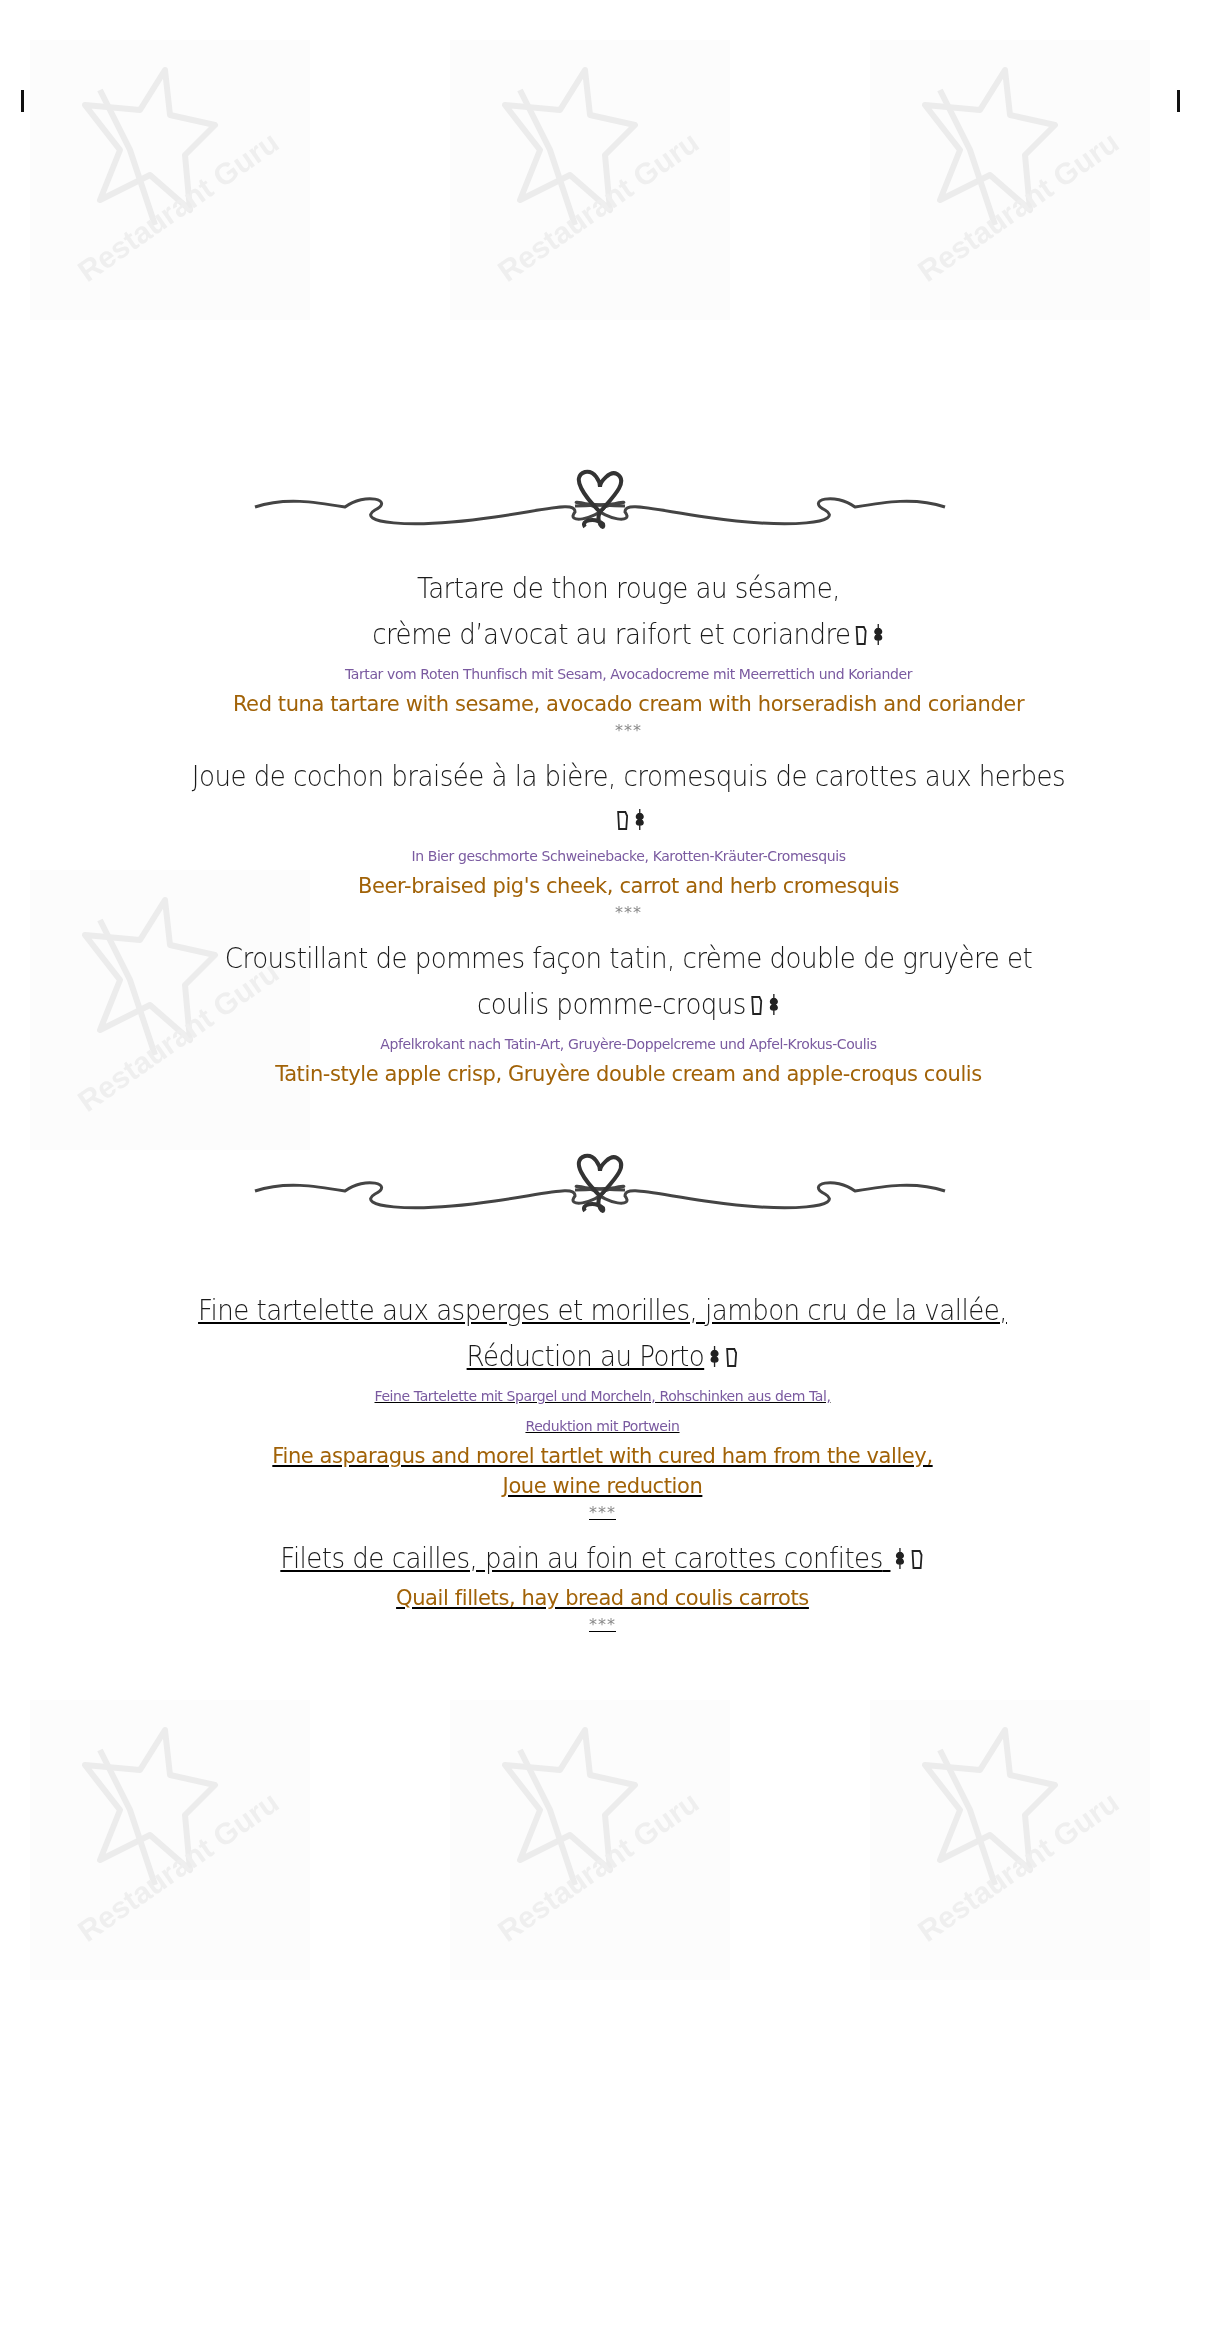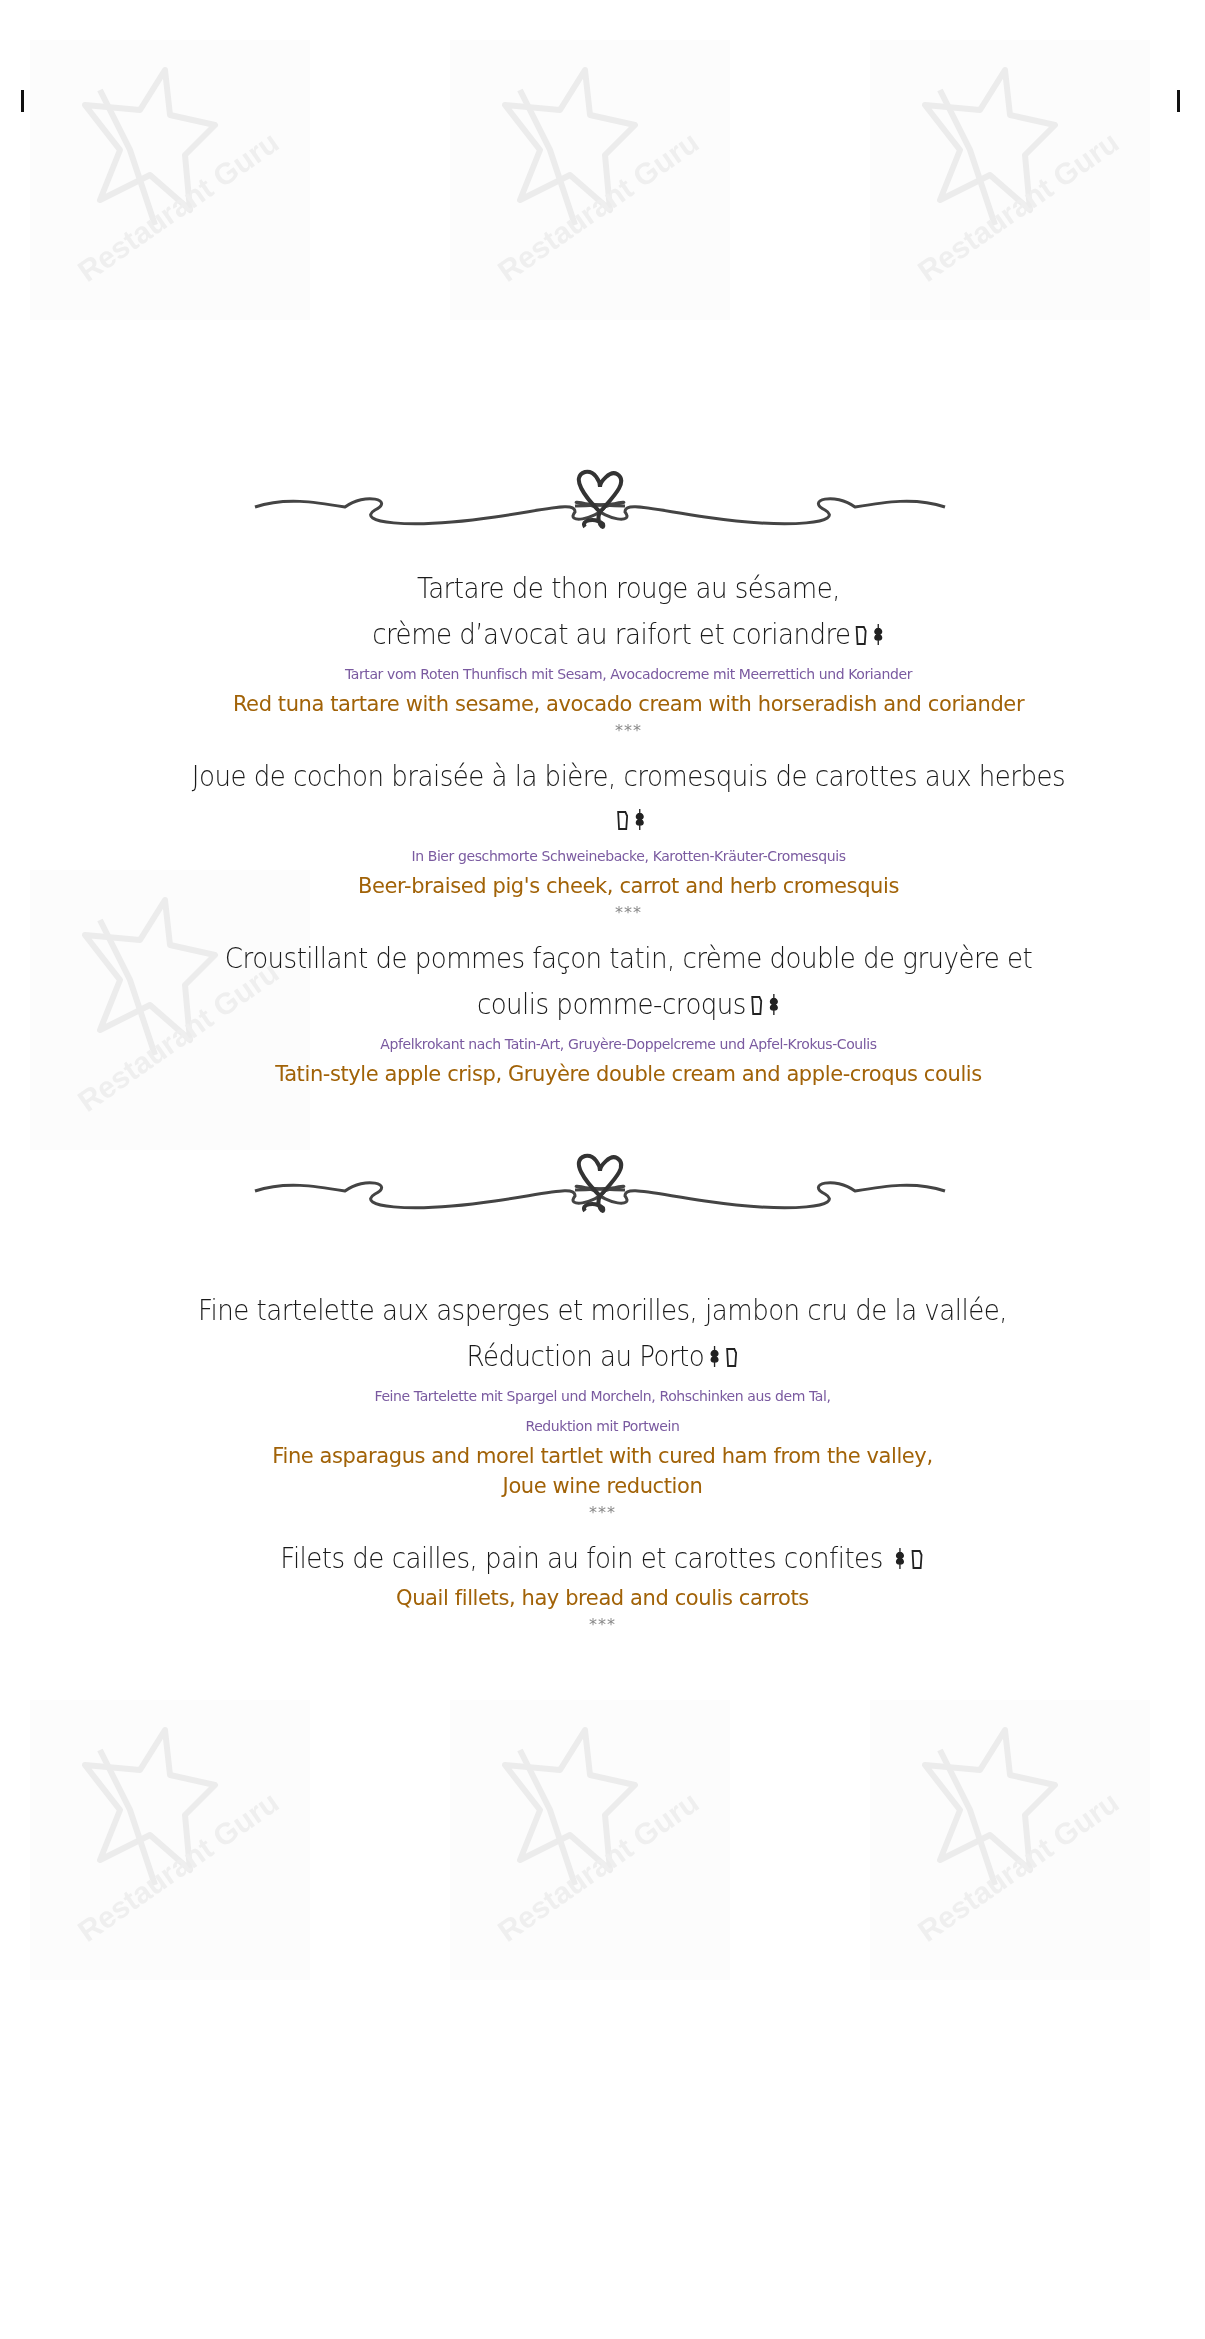--- a/index.html
+++ b/index.html
@@ -142,21 +142,21 @@
     <div class="en">Tatin-style apple crisp, Gruyère double cream and apple-croqus coulis</div>
   </div>
 </div>
 
 <svg class="divider" style="top:1146px;" viewBox="0 0 710 80">
   <path d="M10 45 C40 35 70 40 100 45 C120 30 150 38 130 48 C110 60 160 68 250 55 C310 46 330 40 330 50 C320 62 350 58 360 45 C380 36 400 42 330 44" fill="none" stroke="#444" stroke-width="3"></path>
   <path d="M700 45 C670 35 640 40 610 45 C590 30 560 38 580 48 C600 60 550 68 460 55 C400 46 380 40 380 50 C390 62 360 58 350 45 C330 36 310 42 380 44" fill="none" stroke="#444" stroke-width="3"></path>
   <path d="M355 50 C340 35 325 15 340 10 C350 8 355 20 355 25 C355 20 365 8 372 12 C385 20 365 38 355 50 C350 60 360 70 358 62 C350 55 335 58 340 65" fill="none" stroke="#333" stroke-width="4"></path>
 </svg>
 
-<div class="menu" style="top:1287px;">
+<div class="menu" style="top:1287px;text-decoration:underline;">
   <div class="dish">
     <div class="fr">Fine tartelette aux asperges et morilles, jambon cru de la vallée,</div>
     <div class="fr"><span>Réduction au Porto</span><span class="icon"><svg width="14" height="24" viewBox="0 0 14 24">
             <path d="M7 2 L7 23 M7 6 C2 8 2 12 7 12 C12 12 12 8 7 6 M7 12 C2 14 2 18 7 18 C12 18 12 14 7 12" fill="#222" stroke="#222" stroke-width="1.5"></path>
           </svg></span><span class="icon"><svg width="16" height="22" viewBox="0 0 16 22">
             <path d="M3 3 L11 3 L13 7 L12 20 L4 20 Z" fill="none" stroke="#222" stroke-width="2"></path>
           </svg></span></div>
     <div class="de">Feine Tartelette mit Spargel und Morcheln, Rohschinken aus dem Tal,</div>
     <div class="de">Reduktion mit Portwein</div>
     <div class="en">Fine asparagus and morel tartlet with cured ham from the valley,</div>

